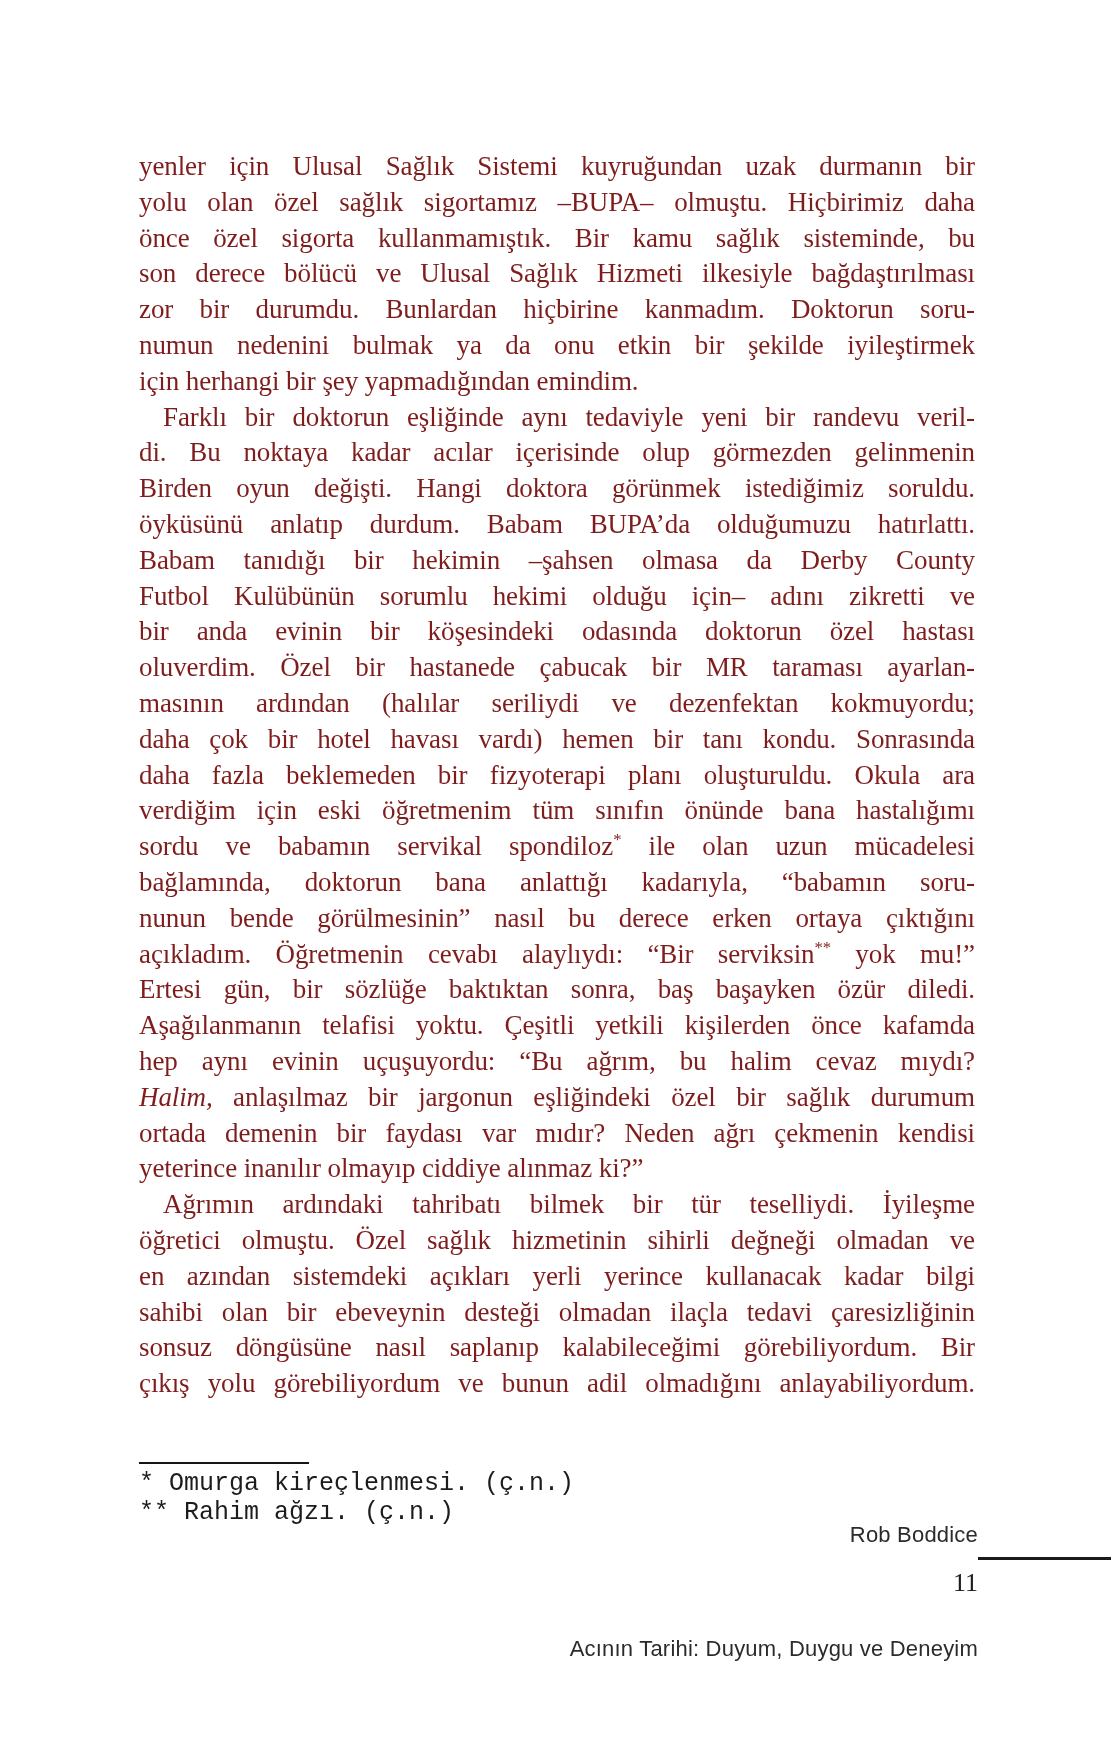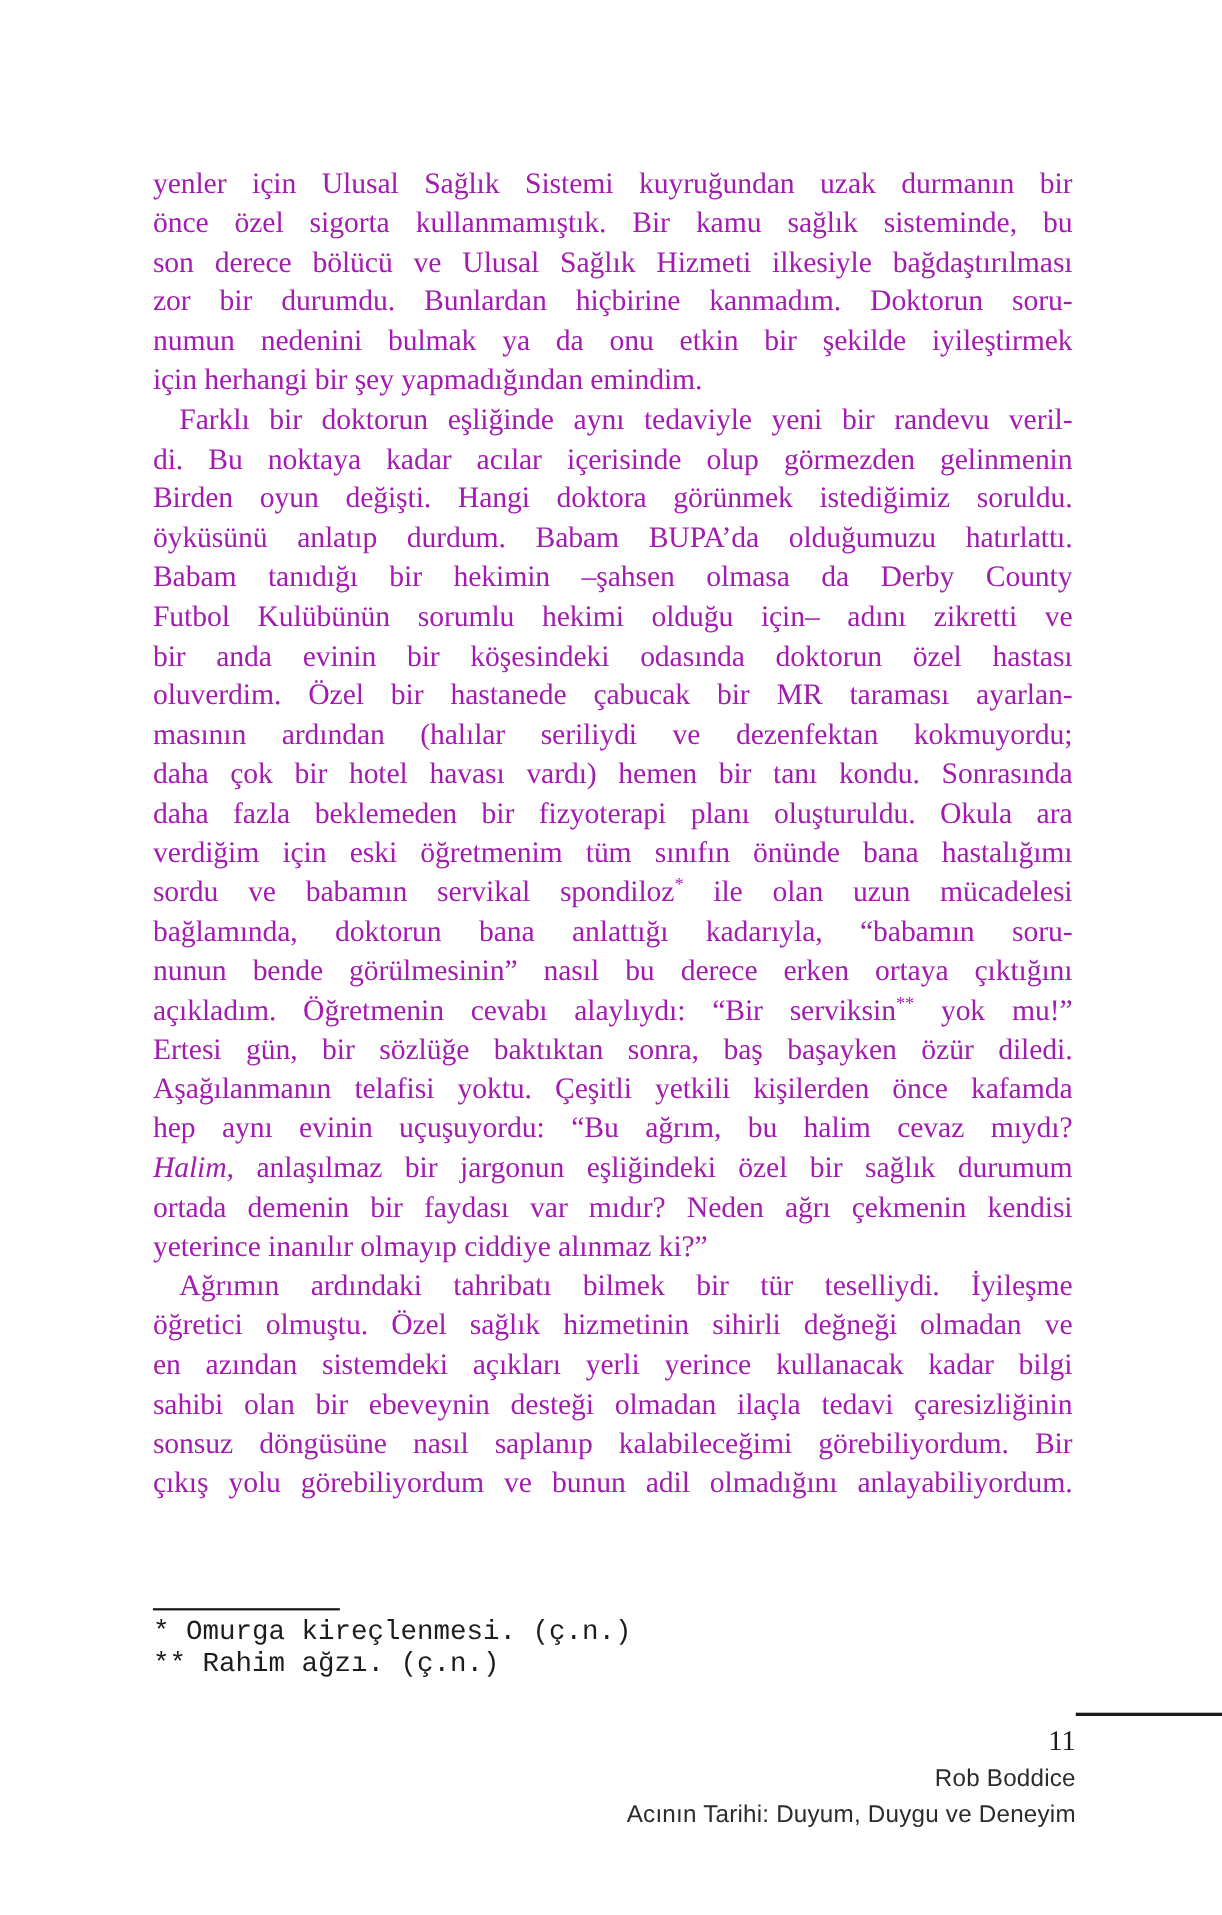--- a/index.html
+++ b/index.html
@@ -17,21 +17,21 @@
   }
   
   .text-block{
     position:absolute;
     left:139px;top:149px;
     width:836px;
     font-family:"Liberation Serif", serif;
     font-size:27px;
     line-height:35.8px;
     letter-spacing:-0.1px;
-    color:#a21caf;
+    color:#7f1d1d;
   }
   .line{
     text-align:justify;
     text-align-last:justify;
     height:35.8px;
     overflow:hidden;
   }
   .line.end{
     text-align-last:left;
   }
@@ -73,21 +73,21 @@
     position:absolute;
     right:133px;top:1570px;
     font-family:"Liberation Serif", serif;
     font-size:26px;
     line-height:26px;
     color:#1c1c1c;
     text-align:left;
   }
   .footer-author{
     position:absolute;
-    right:133px;top:1605px;
+    right:133px;top:1523px;
     font-family:"Liberation Sans", sans-serif;
     font-size:22px;
     line-height:24px;
     color:#2b2b2b;
     text-align:right;
     letter-spacing:0.2px;
   }
   .footer-title{
     position:absolute;
     right:133px;top:1637px;
@@ -99,20 +99,21 @@
     letter-spacing:0.2px;
   }
 </style>
 </head>
 <body>
 
 <div class="page">
 
   <main class="text-block">
       <div class="line"><span>yenler için Ulusal Sağlık Sistemi kuyruğundan uzak durmanın bir</span></div>
+      <div class="line"><span>yolu olan özel sağlık sigortamız –BUPA– olmuştu. Hiçbirimiz daha</span></div>
       <div class="line"><span>önce özel sigorta kullanmamıştık. Bir kamu sağlık sisteminde, bu</span></div>
       <div class="line"><span>son derece bölücü ve Ulusal Sağlık Hizmeti ilkesiyle bağdaştırılması</span></div>
       <div class="line"><span>zor bir durumdu. Bunlardan hiçbirine kanmadım. Doktorun soru-</span></div>
       <div class="line"><span>numun nedenini bulmak ya da onu etkin bir şekilde iyileştirmek</span></div>
       <div class="line end"><span>için herhangi bir şey yapmadığından emindim.</span></div>
       <div class="line indent"><span>Farklı bir doktorun eşliğinde aynı tedaviyle yeni bir randevu veril-</span></div>
       <div class="line"><span>di. Bu noktaya kadar acılar içerisinde olup görmezden gelinmenin</span></div>
       <div class="line"><span>Birden oyun değişti. Hangi doktora görünmek istediğimiz soruldu.</span></div>
       <div class="line"><span>öyküsünü anlatıp durdum. Babam BUPA’da olduğumuzu hatırlattı.</span></div>
       <div class="line"><span>Babam tanıdığı bir hekimin –şahsen olmasa da Derby County</span></div>

